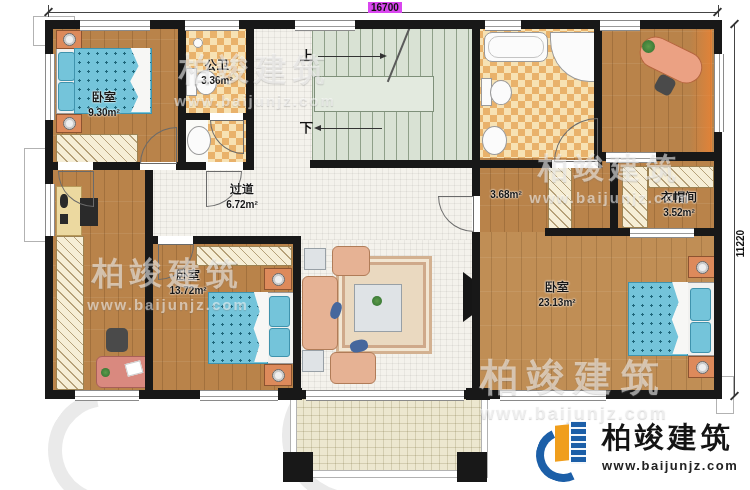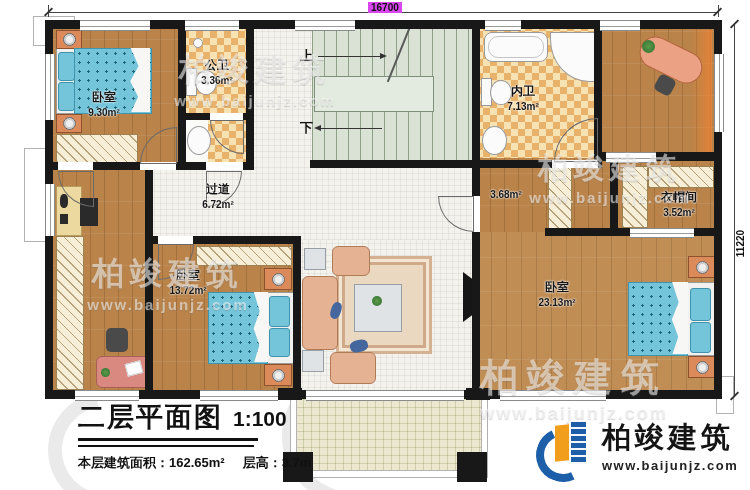--- a/index.html
+++ b/index.html
@@ -313,25 +313,21 @@
   <div class="door" style="left:158px;top:244px;width:34px;height:34px;border-radius:0 0 100% 0"></div>
 
   <div class="rlabel" style="left:58px;top:90px;width:92px">
     <div class="rname">卧室</div>
     <div class="rarea">9.30m²</div>
   </div>
   <div class="rlabel" style="left:188px;top:58px;width:58px">
     <div class="rname">公卫</div>
     <div class="rarea">3.36m²</div>
   </div>
-  <div class="rlabel" style="left:492px;top:84px;width:62px">
-    <div class="rname">内卫</div>
-    <div class="rarea">7.13m²</div>
-  </div>
-  <div class="rlabel" style="left:188px;top:182px;width:60px">
+  <div class="rlabel" style="left:212px;top:182px;width:60px">
     <div class="rname">过道</div>
     <div class="rarea">6.72m²</div>
   </div>
   <div class="rlabel" style="left:478px;top:188px;width:56px">
     <div class="rarea">3.68m²</div>
   </div>
   <div class="rlabel" style="left:646px;top:190px;width:66px">
     <div class="rname">衣帽间</div>
     <div class="rarea">3.52m²</div>
   </div>
@@ -365,31 +361,20 @@
   <div class="tick" style="left:43px;top:11px"></div>
   <div class="tick" style="left:712px;top:11px"></div>
   <div class="dline-v" style="left:48px;top:5px;height:12px"></div>
   <div class="dline-v" style="left:718px;top:5px;height:12px"></div>
   <div class="dimtext" style="left:368px;top:2px">16700</div>
   <div class="dline-v" style="left:734px;top:24px;height:372px"></div>
   <div class="tick" style="left:729px;top:23px"></div>
   <div class="tick" style="left:729px;top:395px"></div>
   <div class="dimtext" style="left:712px;top:238px;width:50px;transform:rotate(-90deg);text-align:center;background:transparent">11220</div>
 
-  <div class="title" style="left:78px;top:399px">
-    <div>
-      <span class="t-big">二层平面图</span><span class="t-scale">1:100</span>
-    </div>
-    <div class="t-line" style="width:180px"></div>
-    <div class="t-line" style="width:176px;height:2px;margin-top:4px"></div>
-    <div class="t-info">
-      <span>本层建筑面积：162.65m²</span>
-      <span>层高：3.7m</span>
-    </div>
-  </div>
 
   <div class="logo" style="left:536px;top:418px">
     <div class="lmark">
       <div class="arc"></div>
       <div class="bldgO"></div>
       <div class="bldgB"></div>
     </div>
     <div class="ltext">
       <div class="lbrand">柏竣建筑</div>
       <div class="lurl">www.baijunjz.com</div>

